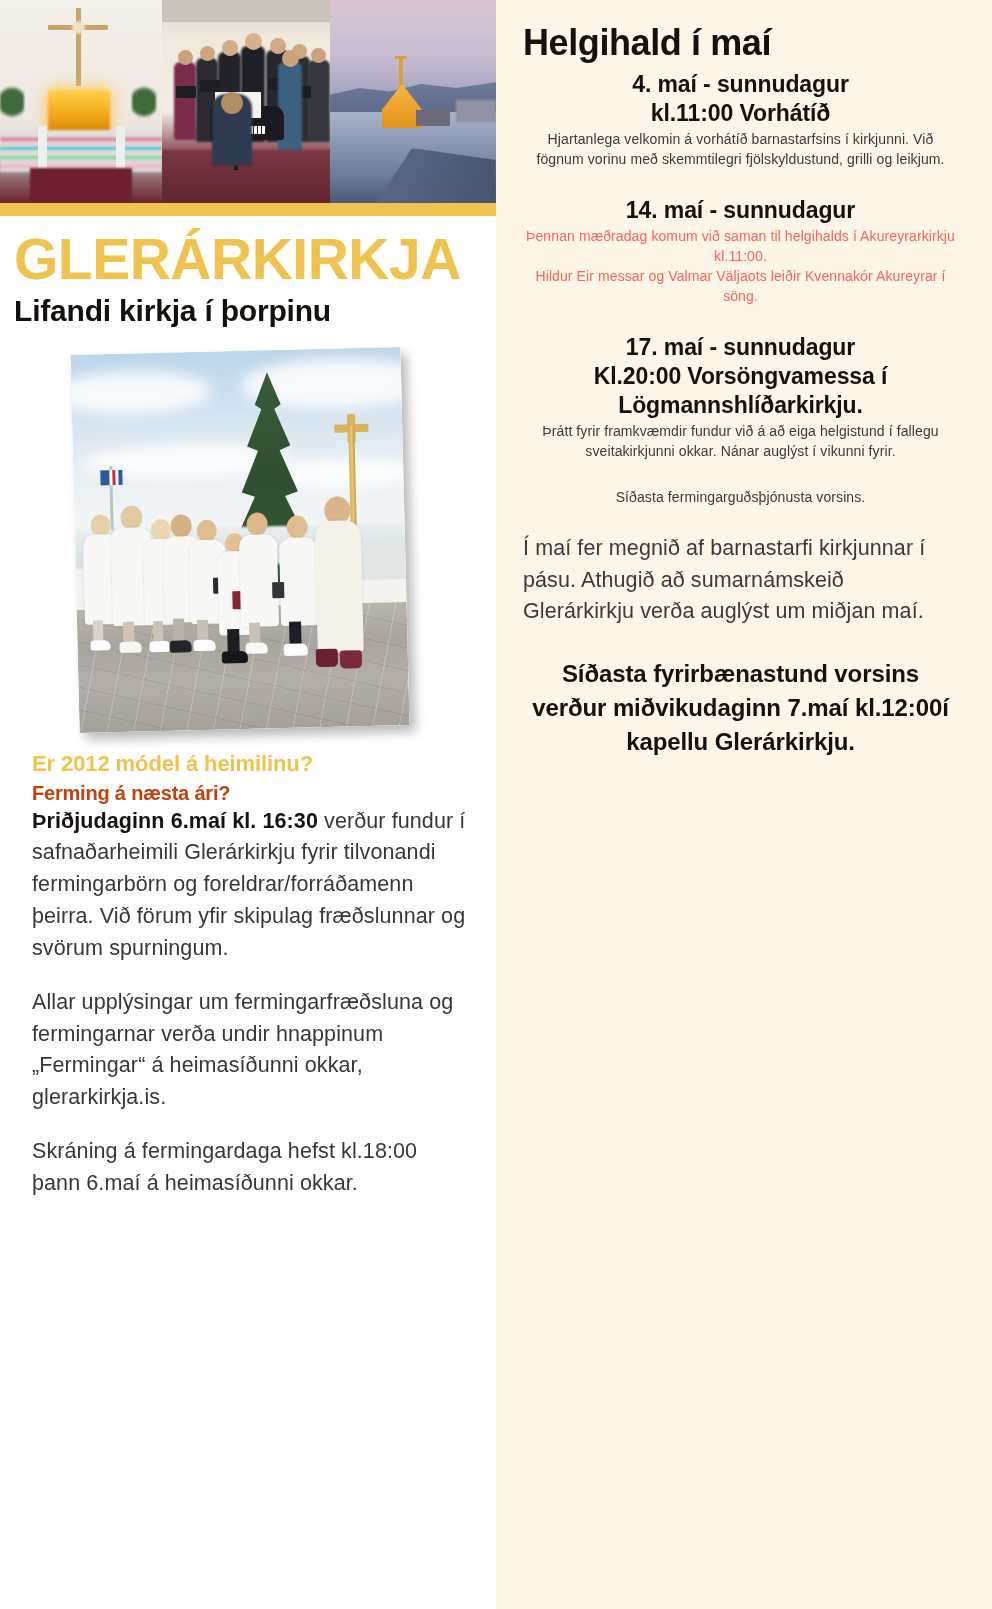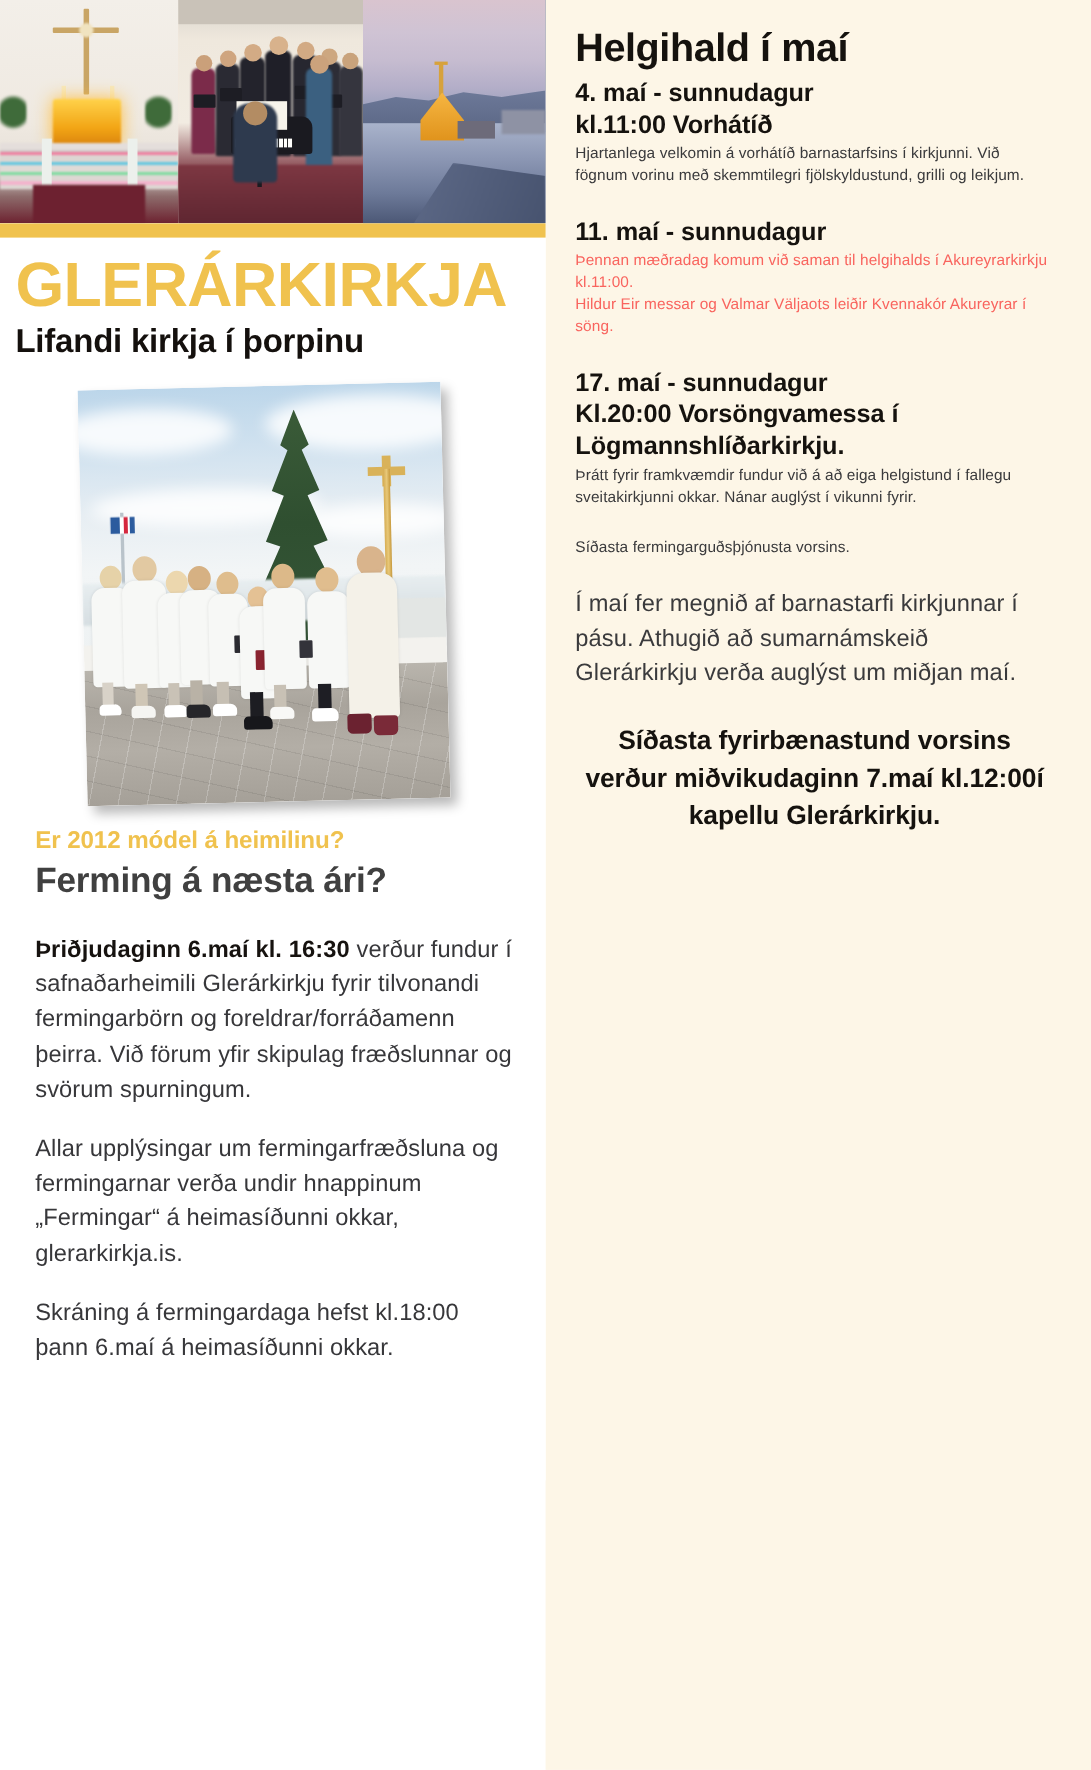--- a/index.html
+++ b/index.html
@@ -197,41 +197,41 @@
   .cp-staff-cross-h { position:absolute; left:262px; top:76px; width:34px; height:8px; background:#d9b259; }
   .cp-book { position:absolute; border-radius:1px; }
 
   
   .left-text { padding: 22px 26px 0 32px; }
   .kicker {
     font-size: 22px; font-weight: 700; color: #f0c24e;
     letter-spacing: -0.1px; margin-bottom: 5px;
   }
   .h2 {
-    font-size: 32px; font-weight: 700; color: #404040;
-    letter-spacing: -0.2px; margin-bottom: 29px;
+    font-size: 20px; font-weight: 700; color: #c2410c;
+    letter-spacing: -0.2px; margin-bottom: 1px;
   }
   .body-p {
     font-size: 21.5px; line-height: 1.48; color: #37373a;
     font-weight: 400; letter-spacing: 0.1px;
   }
   .body-p b { color: #16120f; font-weight: 700; }
   .body-p + .body-p { margin-top: 22px; }
 
   
   .right-col {
     width: 496px; height: 1609px; flex: 0 0 496px;
     background: #fdf6e7;
     padding: 22px 34px 0 27px;
   }
   .r-title {
     font-size: 36px; font-weight: 700; color: #15120e;
     letter-spacing: -0.4px; margin-bottom: 6px;
   }
-  .ev { margin-bottom: 26px; }
+  .ev { margin-bottom: 26px; text-align: center; }
   .ev-head {
     font-size: 23px; font-weight: 700; color: #15120e;
     line-height: 1.26; letter-spacing: -0.1px;
   }
   .ev-body {
     font-size: 14px; line-height: 1.45; color: #3a3a3c;
     letter-spacing: 0.1px; margin-top: 1px;
   }
   .ev-body.accent { color: #f9645e; }
   .r-note {
@@ -400,21 +400,21 @@
 
   <div class="right-col">
     <div class="r-title">Helgihald í maí</div>
 
     <div class="ev">
       <div class="ev-head">4. maí - sunnudagur<br>kl.11:00 Vorhátíð</div>
       <div class="ev-body">Hjartanlega velkomin á vorhátíð barnastarfsins í kirkjunni. Við fögnum vorinu með skemmtilegri fjölskyldustund, grilli og leikjum.</div>
     </div>
 
     <div class="ev">
-      <div class="ev-head">11. maí - sunnudagur</div>
+      <div class="ev-head">14. maí - sunnudagur</div>
       <div class="ev-body accent">Þennan mæðradag komum við saman til helgihalds í Akureyrarkirkju kl.11:00.<br>Hildur Eir messar og Valmar Väljaots leiðir Kvennakór Akureyrar í söng.</div>
     </div>
 
     <div class="ev">
       <div class="ev-head">17. maí - sunnudagur<br>Kl.20:00 Vorsöngvamessa í Lögmannshlíðarkirkju.</div>
       <div class="ev-body">Þrátt fyrir framkvæmdir fundur við á að eiga helgistund í fallegu sveitakirkjunni okkar. Nánar auglýst í vikunni fyrir.</div>
     </div>
 
     <div class="ev">
       <div class="ev-body">Síðasta fermingarguðsþjónusta vorsins.</div>

